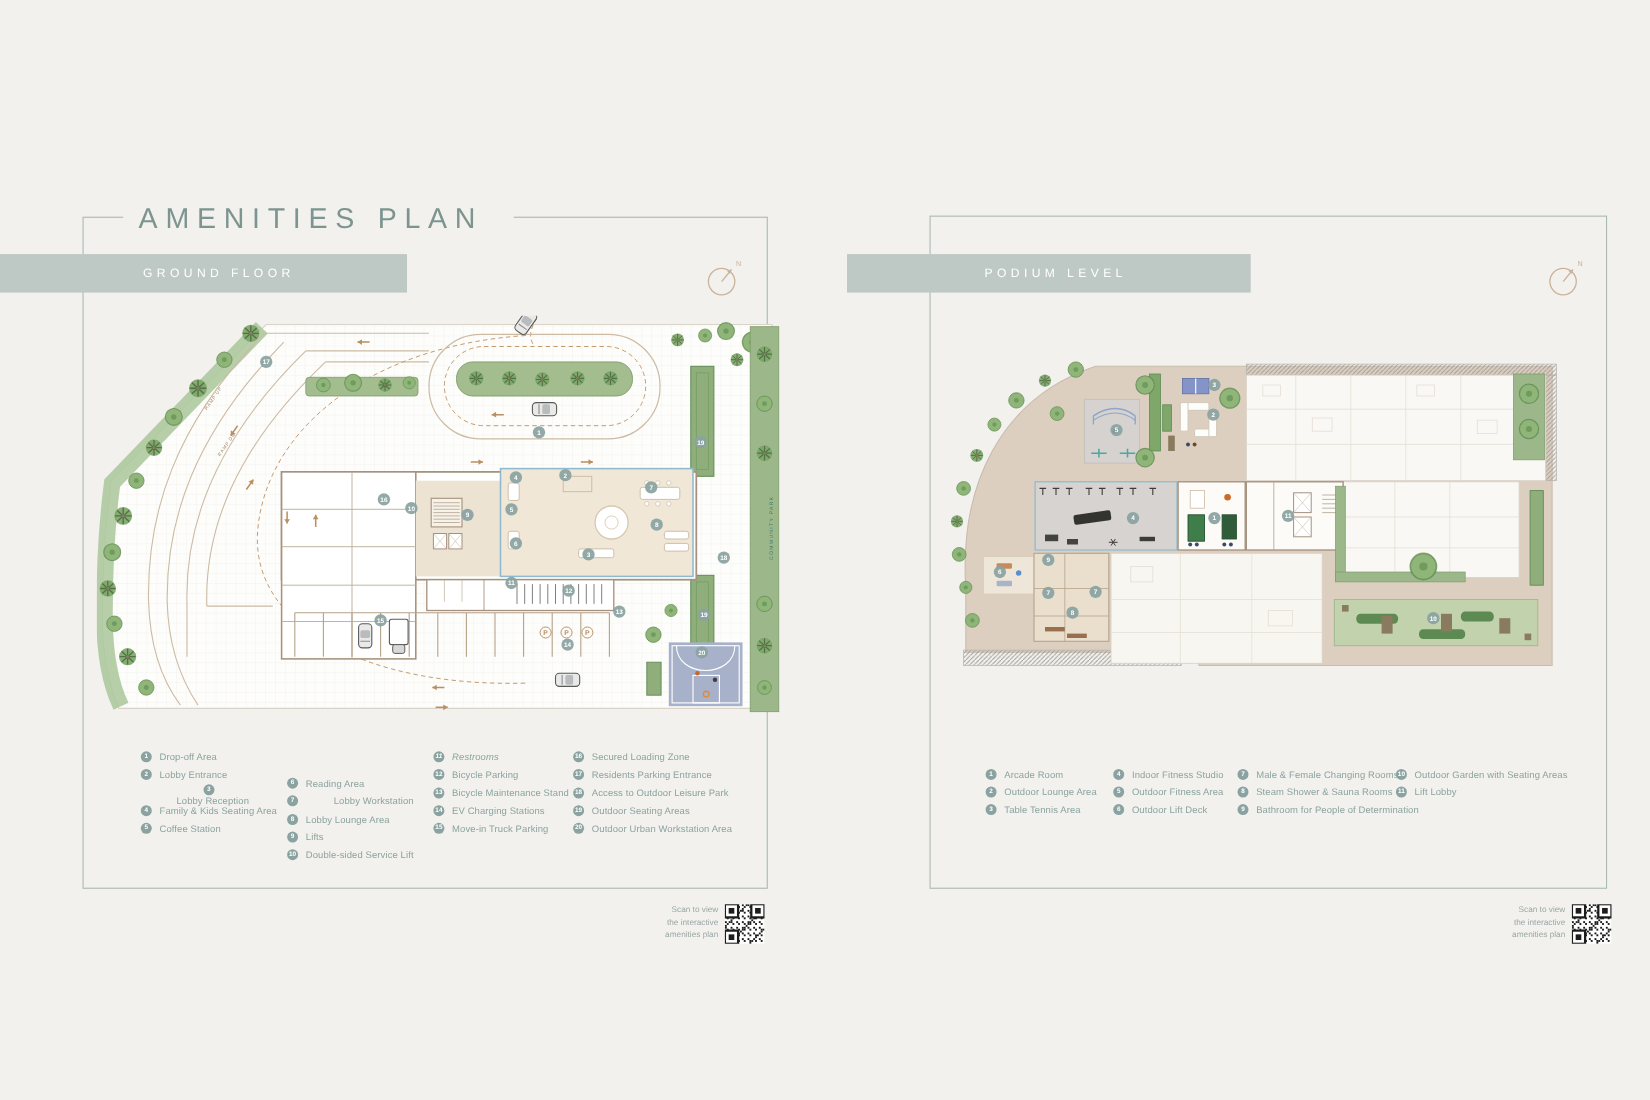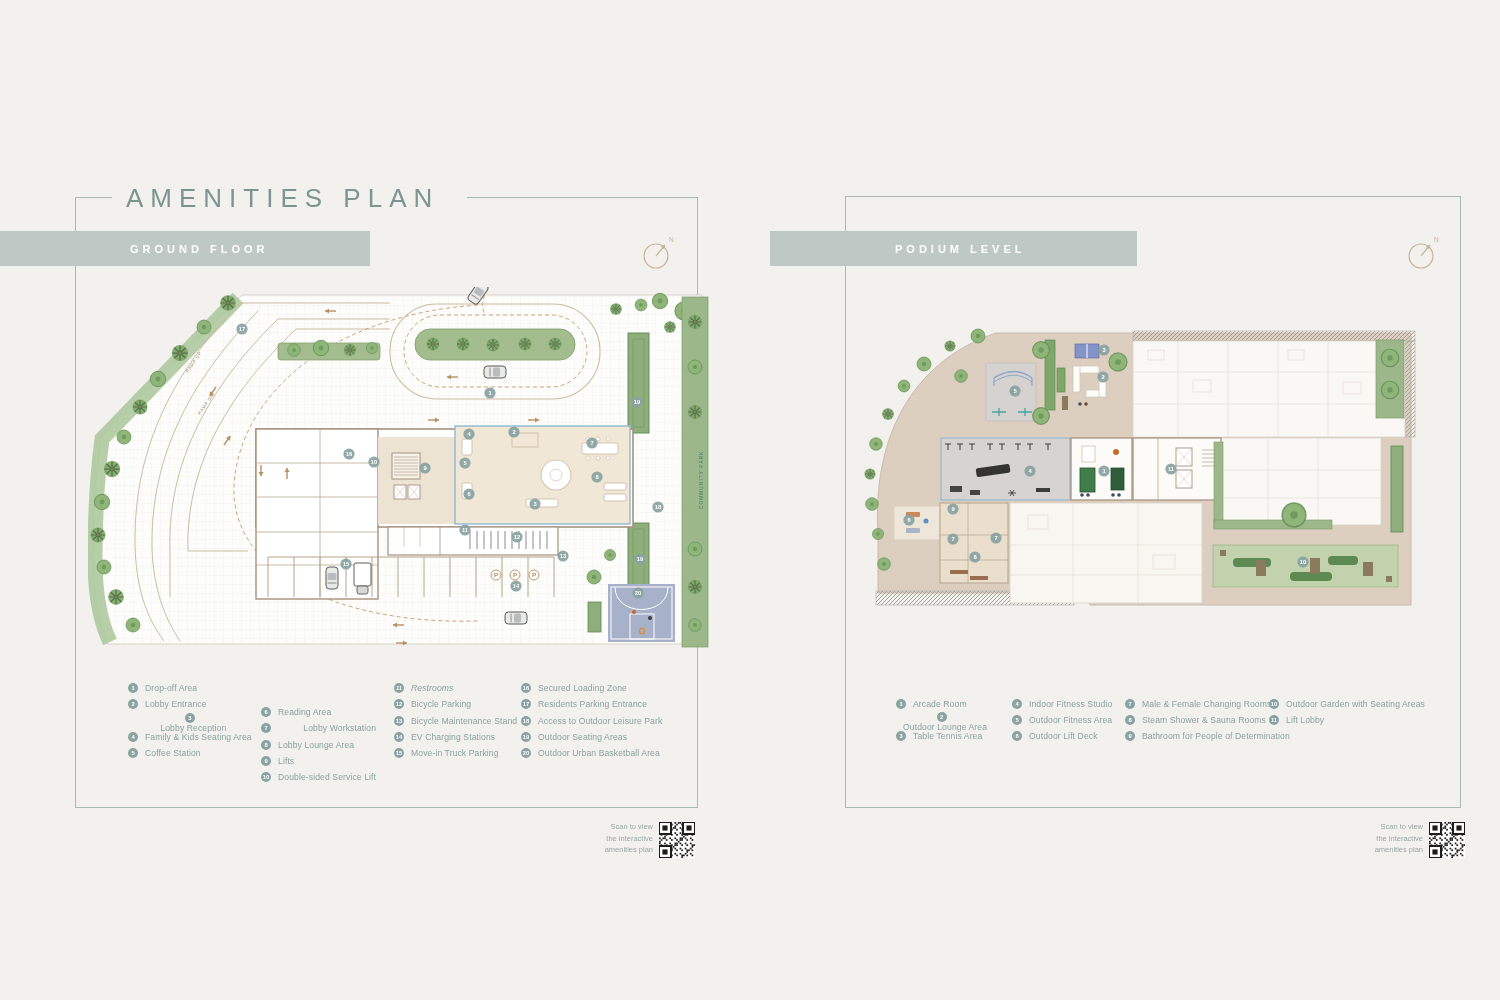--- a/index.html
+++ b/index.html
@@ -13,21 +13,21 @@
     position:absolute;left:112px;top:183px;z-index:3;
     background:#f2f1ee;padding:0 28px 0 14px;
     font-size:26px;letter-spacing:7px;color:#7d9591;font-weight:400;
     white-space:nowrap;
   }
   .banner{
     position:absolute;top:231px;height:35px;background:#bec8c5;z-index:4;
     display:flex;align-items:center;
   }
   .banner .banner-text{
-    color:#ffffff;font-size:11px;font-weight:bold;letter-spacing:4px;white-space:nowrap;
+    color:#ffffff;font-size:11px;font-weight:normal;letter-spacing:4px;white-space:nowrap;
   }
   .legend-col{position:absolute;z-index:2;}
   .legend-item{display:flex;align-items:center;height:16.3px;}
   .num-circle{
     width:10px;height:10px;border-radius:50%;background:#8aa3a1;color:#fff;
     font-size:5.8px;font-weight:bold;display:flex;align-items:center;justify-content:center;
     flex:0 0 10px;
   }
   .legend-label{margin-left:7px;font-size:8.6px;color:#8ba39f;white-space:nowrap;letter-spacing:0.1px;}
   .qr-caption{
@@ -458,21 +458,21 @@
       <div class="legend-item" style="height: 16.3px;">
         <span class="num-circle">18</span>
         <span class="legend-label">Access to Outdoor Leisure Park</span>
       </div>
       <div class="legend-item" style="height: 16.3px;">
         <span class="num-circle">19</span>
         <span class="legend-label">Outdoor Seating Areas</span>
       </div>
       <div class="legend-item" style="height: 16.3px;">
         <span class="num-circle">20</span>
-        <span class="legend-label">Outdoor Urban Basketball Area</span>
+        <span class="legend-label">Outdoor Urban Workstation Area</span>
       </div>
     </div>
   </div>
 
 <div class="qr-caption" style="left:573px;top:821px;" id="qr-caption-left">
     <div>Scan to view</div>
     <div>the interactive</div>
     <div>amenities plan</div>
   </div>
 <svg class="qr-box" style="left:659px;top:822px;" width="36" height="36" viewBox="0 0 21 21" id="qr-left">
@@ -825,21 +825,21 @@
       </g>
     </g>
 </svg>
 
 <div id="legend-right">
     <div class="legend-col" style="left: 896px; top: 696px; text-align: right;">
       <div class="legend-item" style="height: 16px;">
         <span class="num-circle">1</span>
         <span class="legend-label">Arcade Room</span>
       </div>
-      <div class="legend-item" style="height: 16px; flex-direction: column;">
+      <div class="legend-item" style="height: 16px;">
         <span class="num-circle">2</span>
         <span class="legend-label">Outdoor Lounge Area</span>
       </div>
       <div class="legend-item" style="height: 16px;">
         <span class="num-circle">3</span>
         <span class="legend-label">Table Tennis Area</span>
       </div>
     </div>
     <div class="legend-col" style="left: 1012px; top: 696px;">
       <div class="legend-item" style="height: 16px;">

